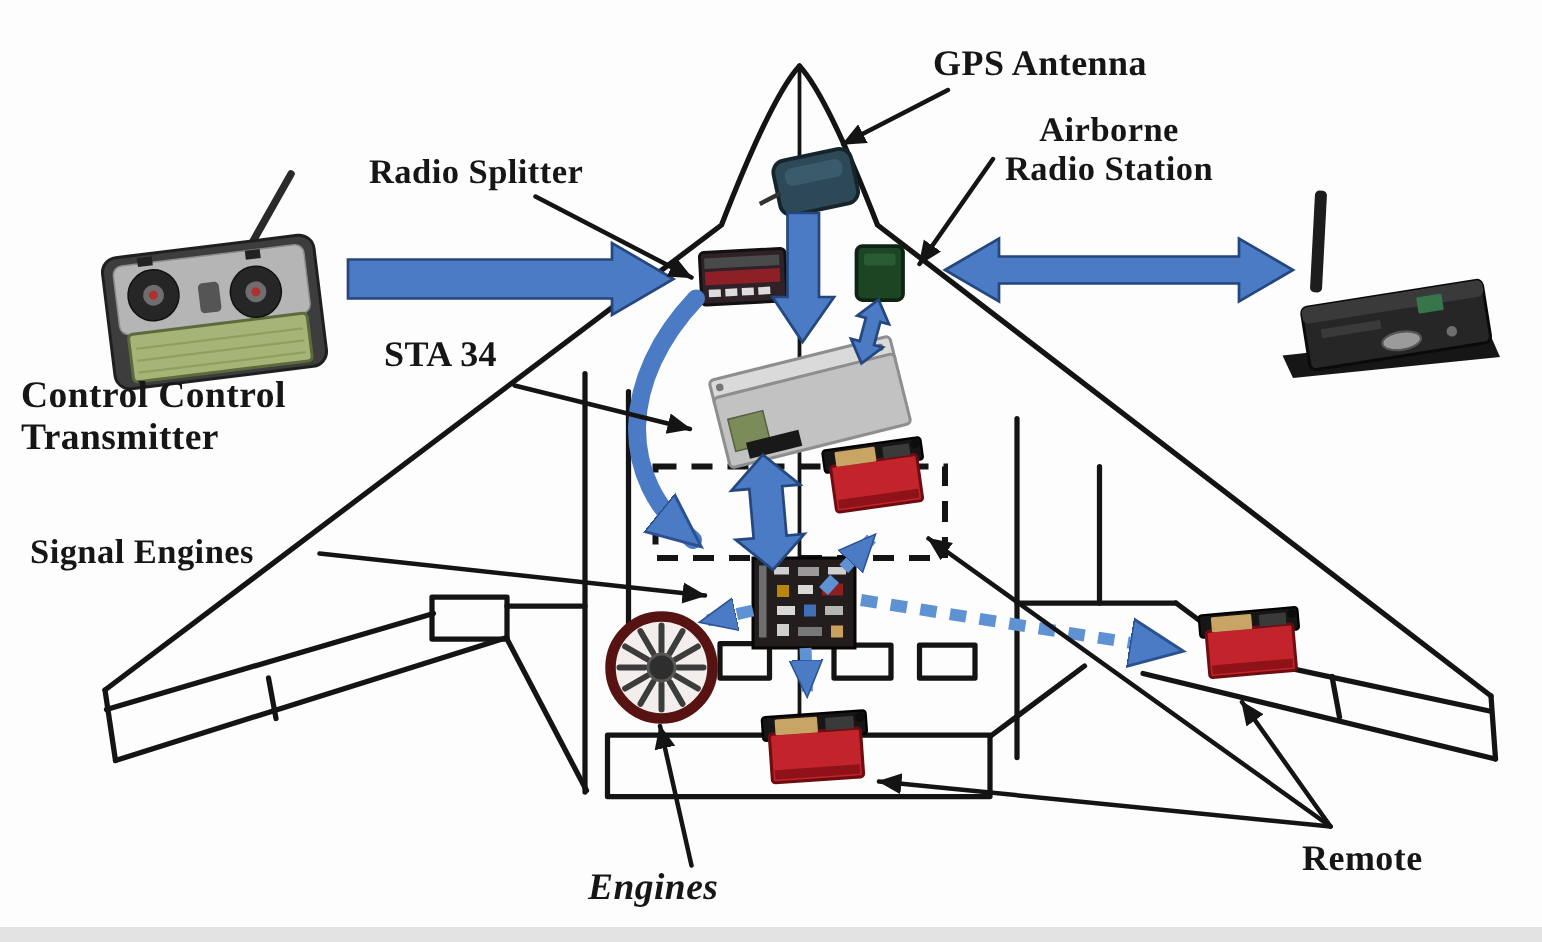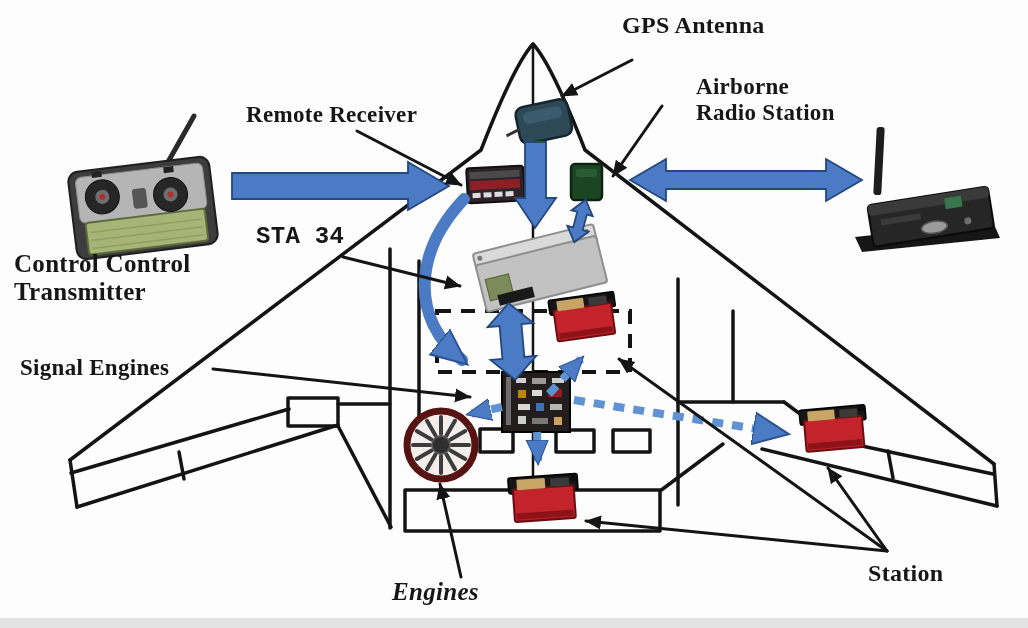--- a/index.html
+++ b/index.html
@@ -204,24 +204,24 @@
     <path d="M357,131 L461,185" marker-end="url(#mk-black)"></path>
     <path d="M343,257 L460,286" marker-end="url(#mk-black)"></path>
     <path d="M213,369 L470,397" marker-end="url(#mk-black)"></path>
     <path d="M461,577 L440,484" marker-end="url(#mk-black)"></path>
     <path d="M887,551 L828,468" marker-end="url(#mk-black)"></path>
     <path d="M887,551 L619,359" marker-end="url(#mk-black)"></path>
     <path d="M887,551 L586,521" marker-end="url(#mk-black)"></path>
   </g>
 </svg>
 
-  <div class="label fs24" style="left:622px;top:12px;text-align:right;">GPS Antenna</div>
-  <div class="label fs23" style="left:696px;top:74px;">Airborne
+  <div class="label fs24" style="left:622px;top:30px;text-align:right;">GPS Antenna</div>
+  <div class="label fs23" style="left:670px;top:74px;text-align:center;">Airborne
 Radio Station</div>
-  <div class="label fs23" style="left:246px;top:102px;">Remote Receiver</div>
-  <div class="label fs24" style="left:256px;top:224px;font-family:Liberation Mono, monospace;">STA 34</div>
+  <div class="label fs23" style="left:246px;top:102px;">Radio Splitter</div>
+  <div class="label fs24" style="left:256px;top:224px;">STA 34</div>
   <div class="label fs25" style="left:14px;top:250px;">Control Control
 Transmitter</div>
   <div class="label fs23" style="left:20px;top:355px;">Signal Engines</div>
   <div class="label fs25" style="left:392px;top:578px;font-style:italic;">Engines</div>
-  <div class="label fs24" style="left:868px;top:560px;">Station</div>
+  <div class="label fs24" style="left:868px;top:560px;">Remote</div>
 
 </div>
 
 </body></html>

